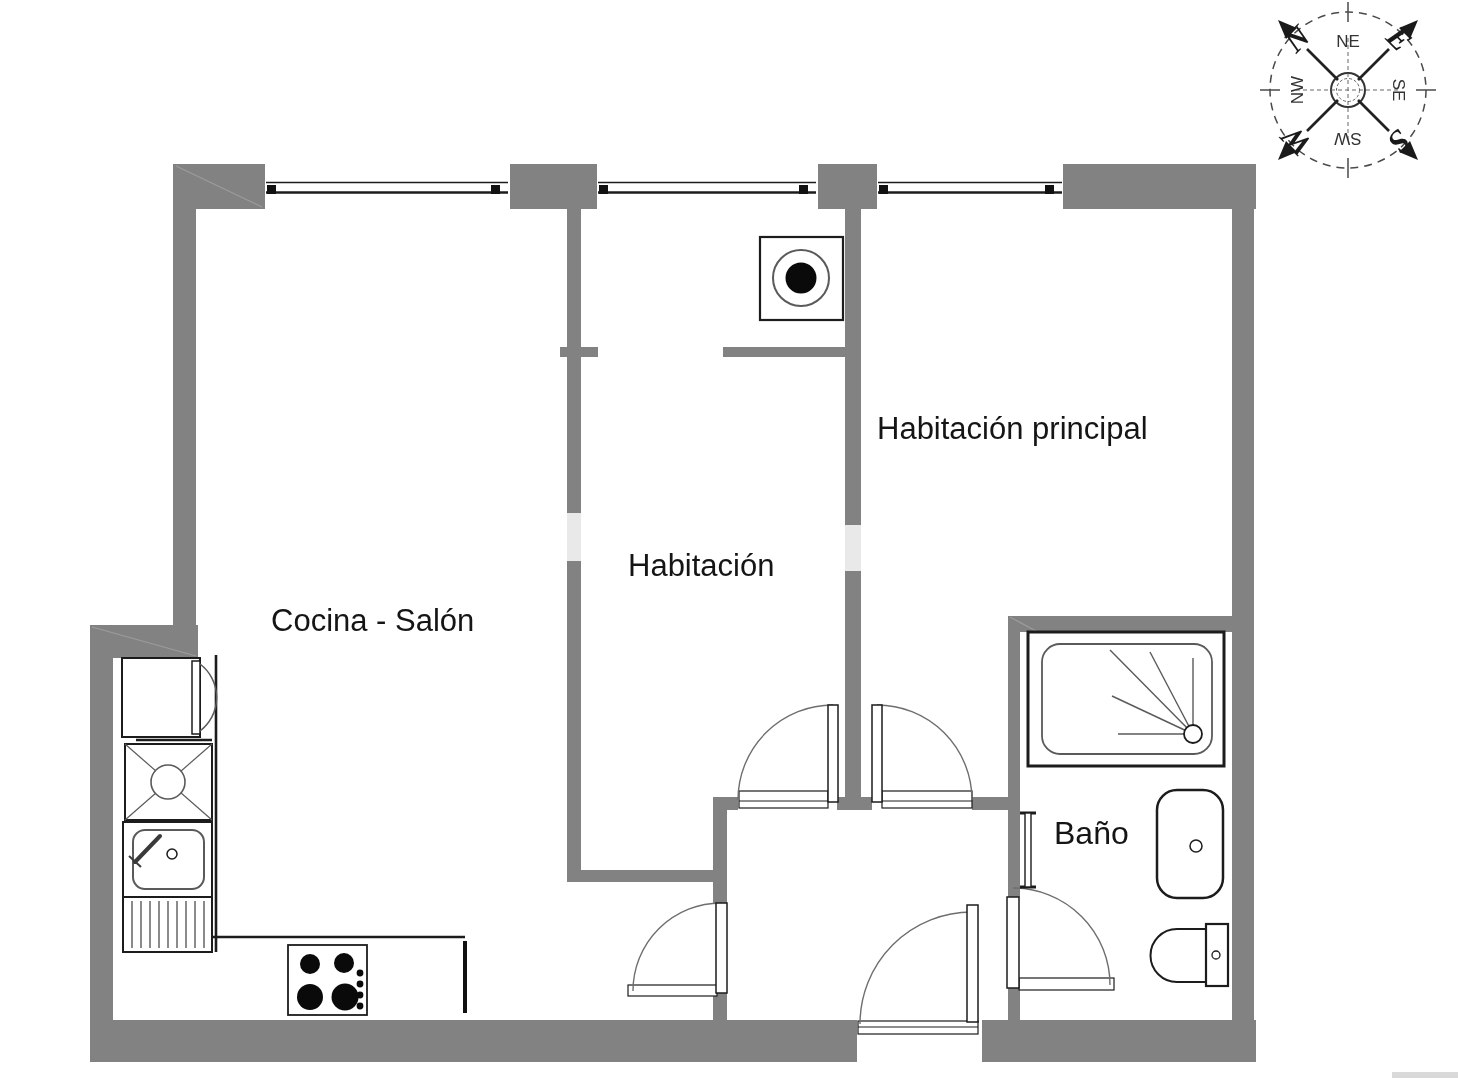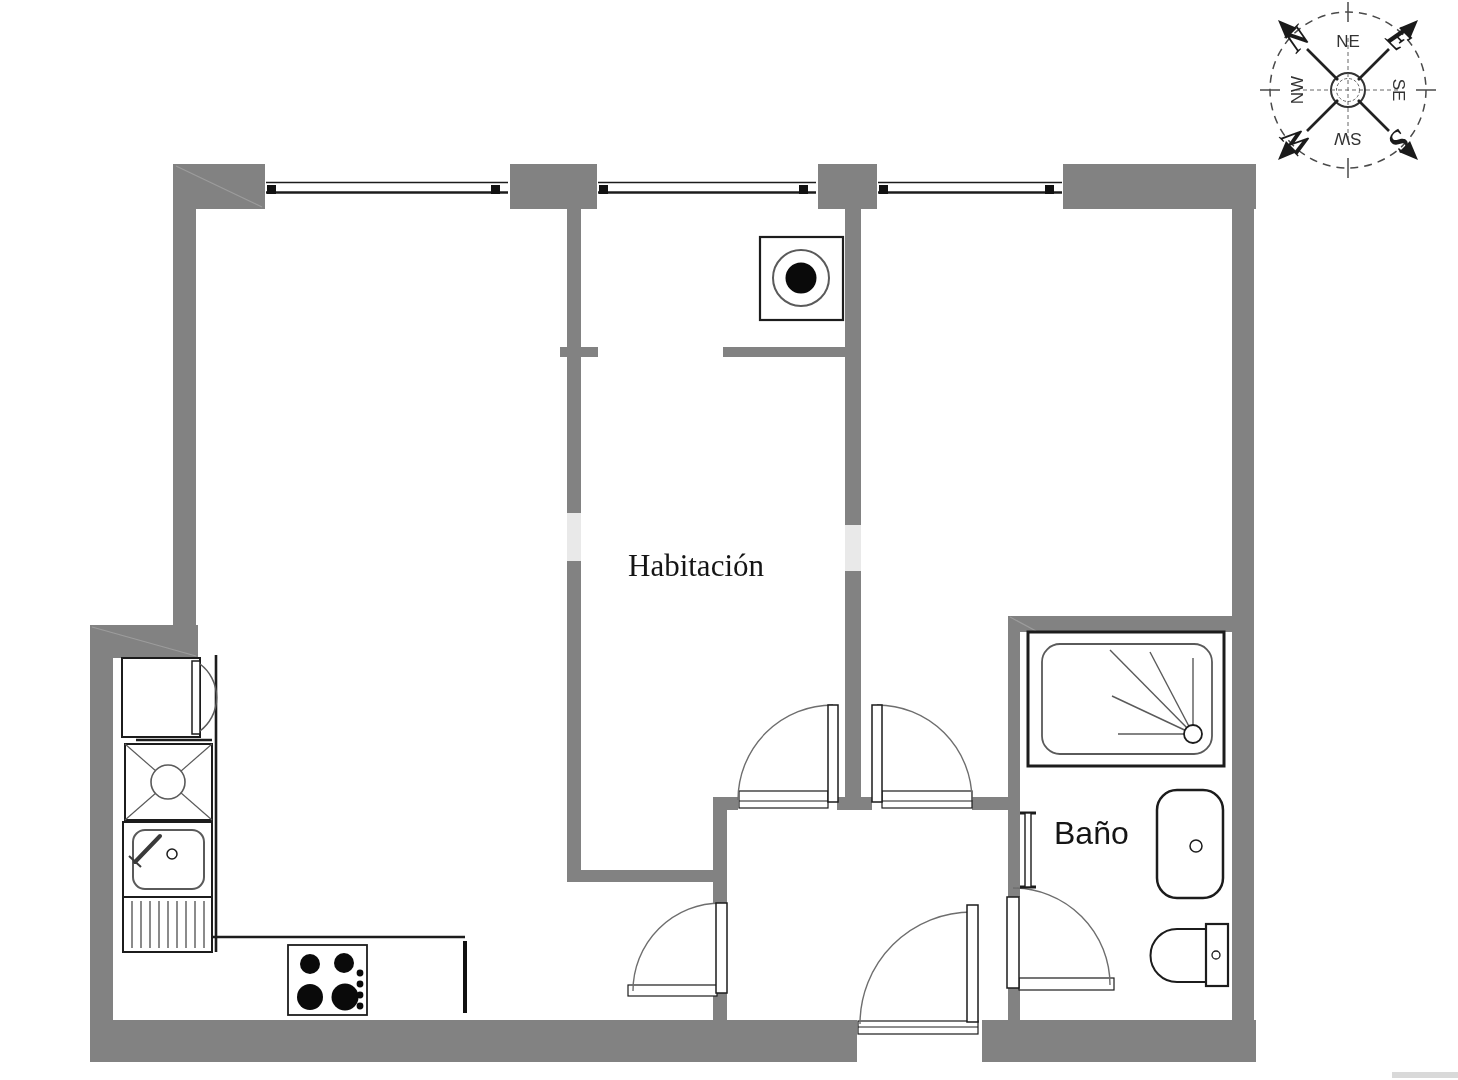--- a/index.html
+++ b/index.html
@@ -43,21 +43,23 @@
   <div class="wall" style="left:723px;top:347px;width:122px;height:10px;"></div>
   <div class="wall" style="left:560px;top:347px;width:38px;height:10px;"></div>
   <div class="wall" style="left:1008px;top:616px;width:246px;height:16px;"></div>
   <div class="wall" style="left:1008px;top:616px;width:12px;height:281px;"></div>
   <div class="wall" style="left:1008px;top:988px;width:12px;height:34px;"></div>
 
   <div class="wm" style="left:567px;top:513px;width:14px;height:48px;"></div>
   <div class="wm" style="left:845px;top:525px;width:16px;height:46px;"></div>
   <div class="wm" style="left:1392px;top:1072px;width:66px;height:6px;background:#d9d9d9;"></div>
 
-  <div class="room-label" style="left:628px;top:548px;font-family:Liberation Serif, serif;">Habitación</div>
+  <div class="room-label" style="left:271px;top:603px;">Cocina - Salón</div>
+  <div class="room-label" style="left:628px;top:548px;">Habitación</div>
+  <div class="room-label" style="left:877px;top:411px;">Habitación principal</div>
   <div class="room-label" style="left:1054px;top:815px;font-size:32px;text-align:center;">Baño</div>
 
   <svg width="1458" height="1080" viewBox="0 0 1458 1080">
 
     <g>
       <line class="seam" x1="176" y1="166" x2="262" y2="207"></line>
       <line class="seam" x1="92" y1="627" x2="196" y2="656"></line>
       <line class="seam" x1="1010" y1="617" x2="1036" y2="631"></line>
     </g>
 

